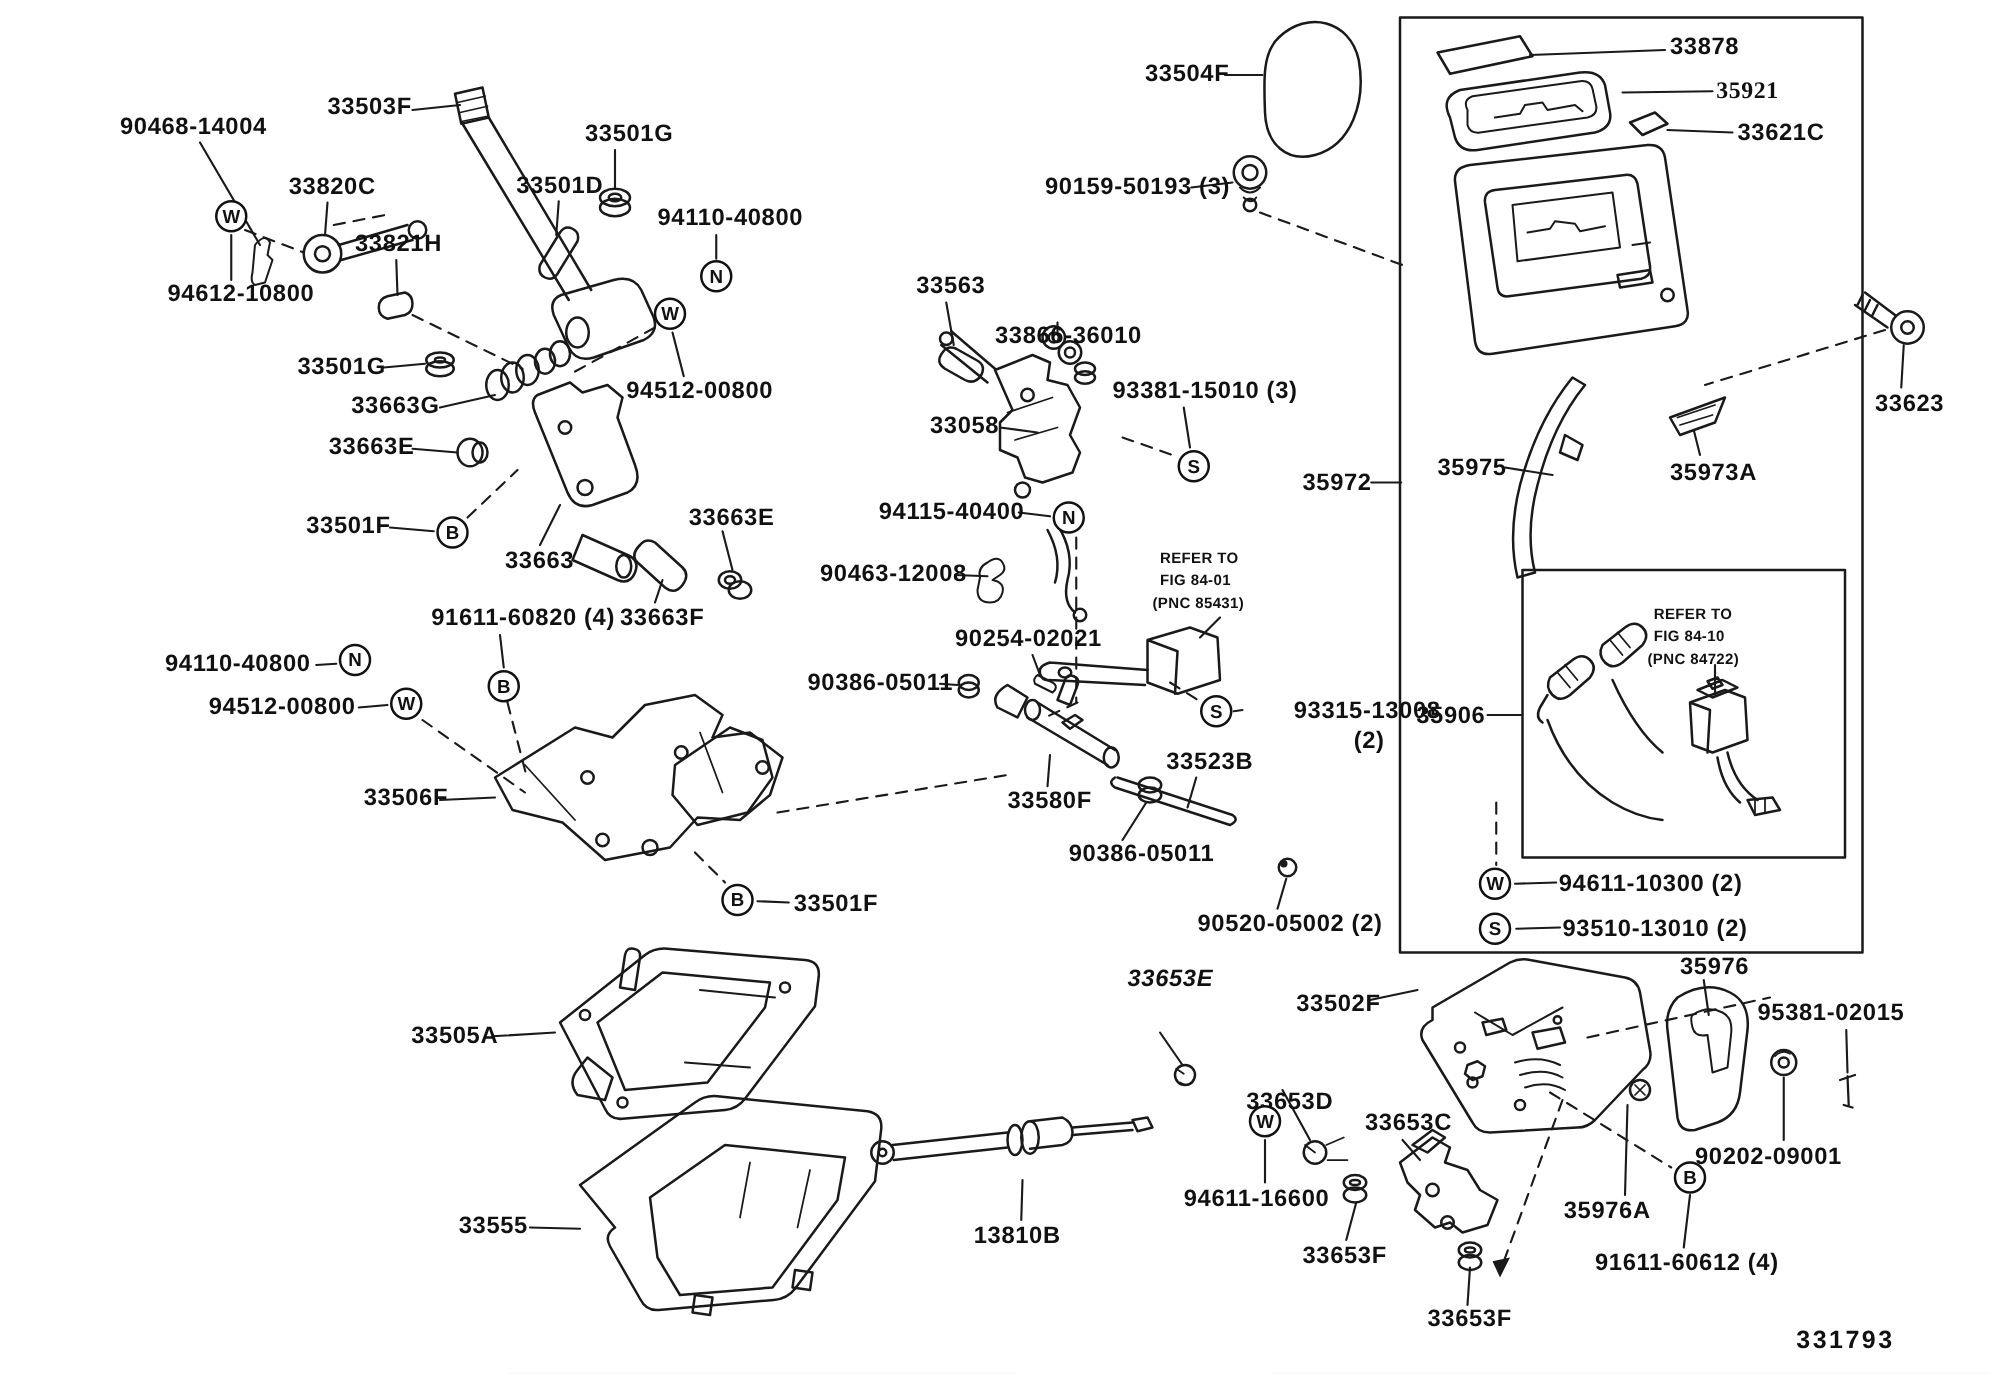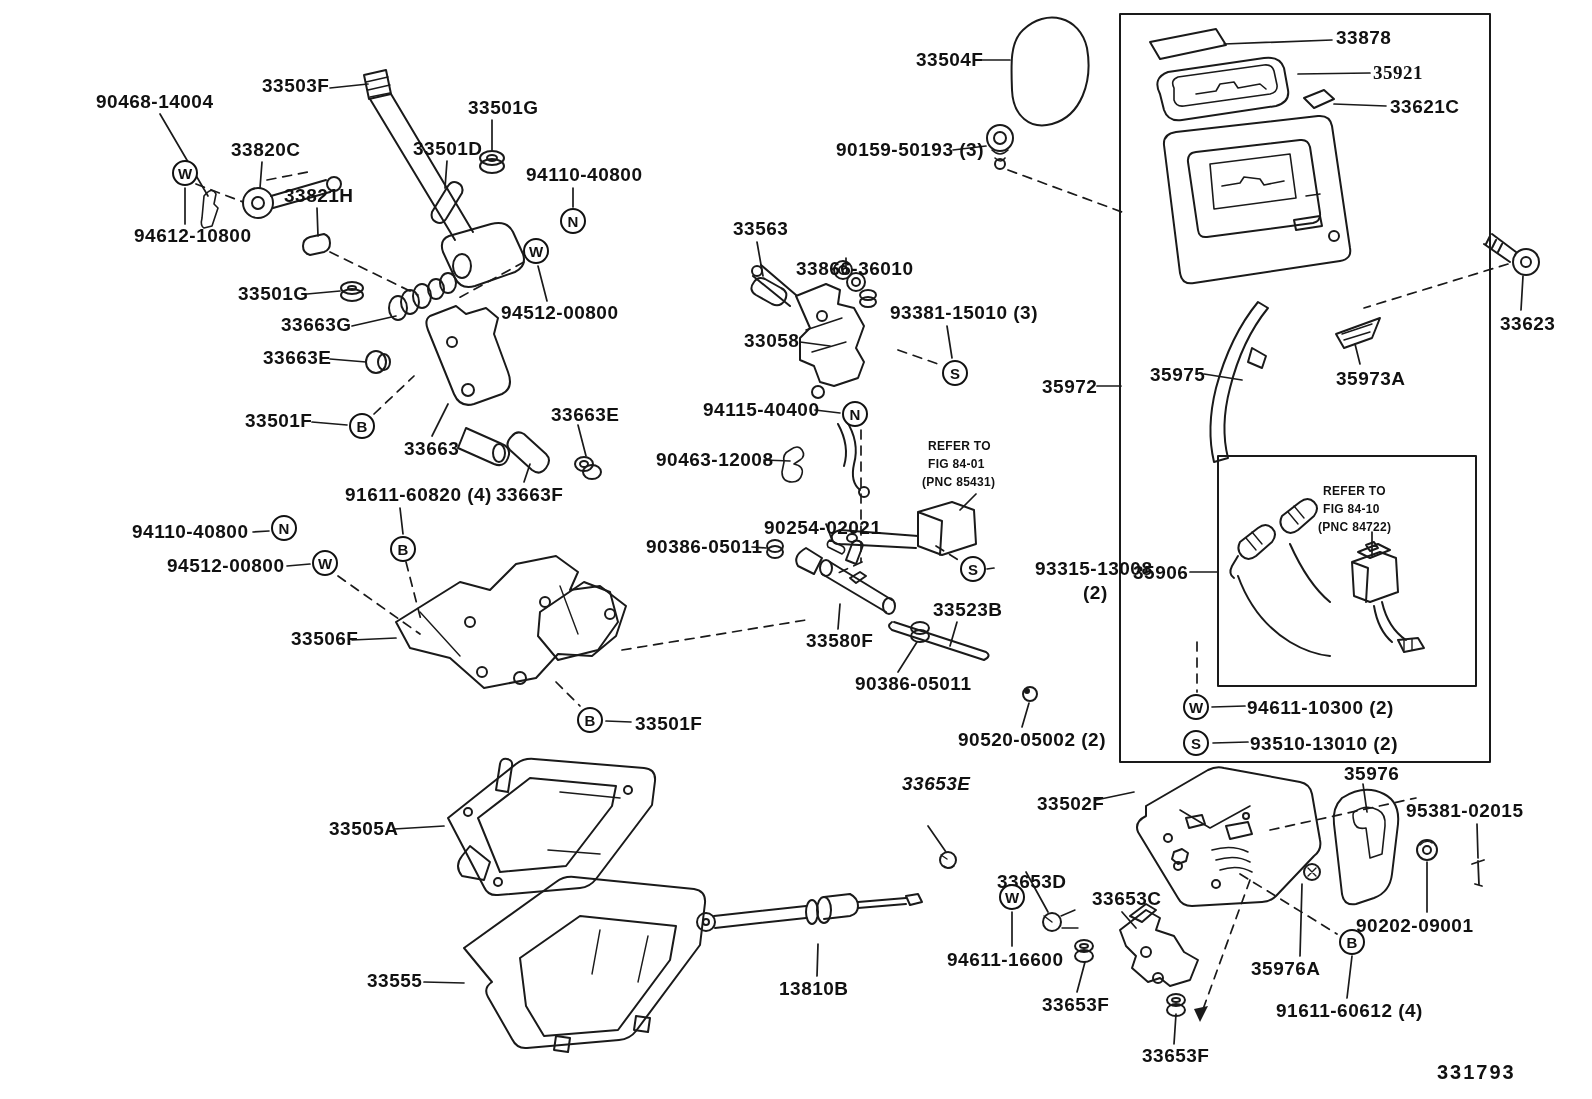--- a/index.html
+++ b/index.html
@@ -360,21 +360,21 @@
       <div class="plabel" style="left: 367px; top: 971px;">33555</div>
       <div class="plabel" style="left: 733px; top: 219px;">33563</div>
       <div class="plabel" style="left: 796px; top: 235px; margin-top: 24px;">33866-36010</div>
       <div class="plabel" style="left: 890px; top: 303px;">93381-15010 (3)</div>
       <div class="plabel" style="left: 744px; top: 331px;">33058</div>
       <div class="plabel" style="left: 703px; top: 400px;">94115-40400</div>
       <div class="plabel" style="left: 656px; top: 450px;">90463-12008</div>
       <div class="plabel note" style="left: 928px; top: 440px;">REFER TO</div>
       <div class="plabel note" style="left: 928px; top: 458px;">FIG 84-01</div>
       <div class="plabel note" style="left: 922px; top: 476px;">(PNC 85431)</div>
-      <div class="plabel" style="left: 764px; top: 518px;">90254-02021</div>
+      <div class="plabel" style="left: 764px; top: 502px;">90254-02021</div>
       <div class="plabel" style="left: 646px; top: 537px;">90386-05011</div>
       <div class="plabel" style="left: 995px; top: 559px; margin-left: 40px;">93315-13008</div>
       <div class="plabel" style="left: 1083px; top: 583px;">(2)</div>
       <div class="plabel" style="left: 933px; top: 600px;">33523B</div>
       <div class="plabel" style="left: 806px; top: 631px;">33580F</div>
       <div class="plabel" style="left: 855px; top: 674px;">90386-05011</div>
       <div class="plabel" style="left: 958px; top: 730px;">90520-05002 (2)</div>
       <div class="plabel" style="left: 916px; top: 50px;">33504F</div>
       <div class="plabel" style="left: 836px; top: 140px;">90159-50193 (3)</div>
       <div class="plabel" style="left: 1336px; top: 28px;">33878</div>

